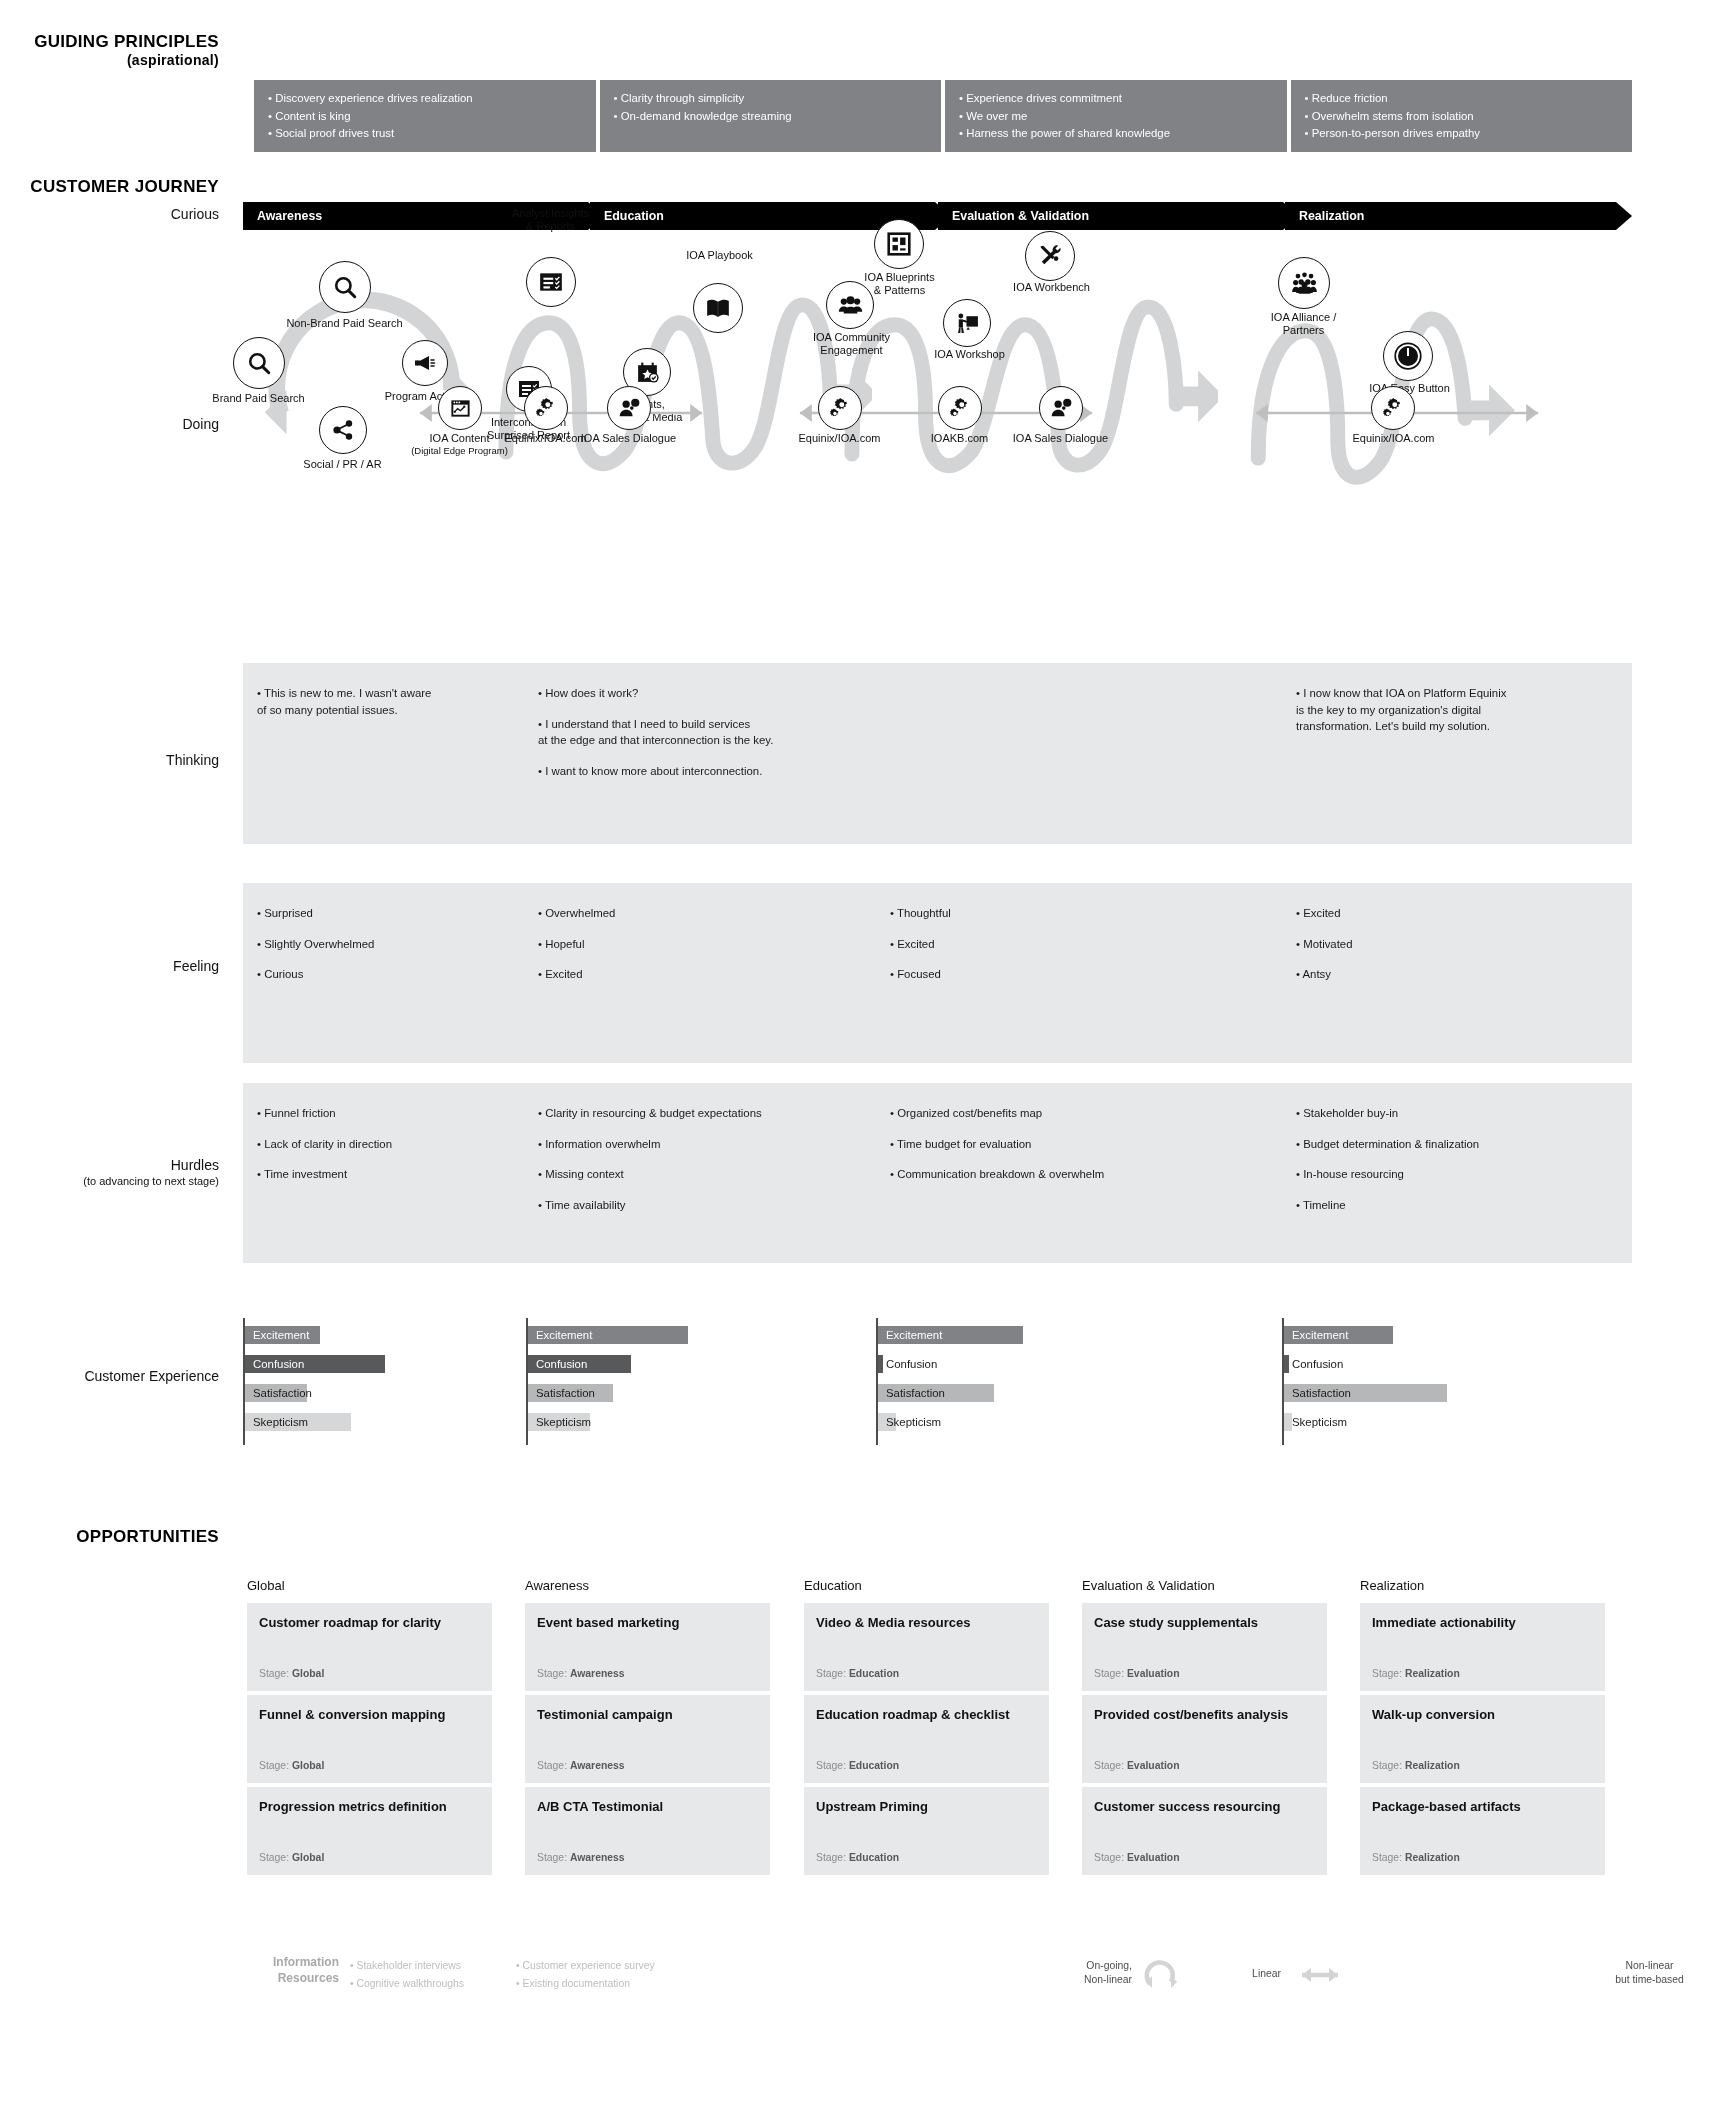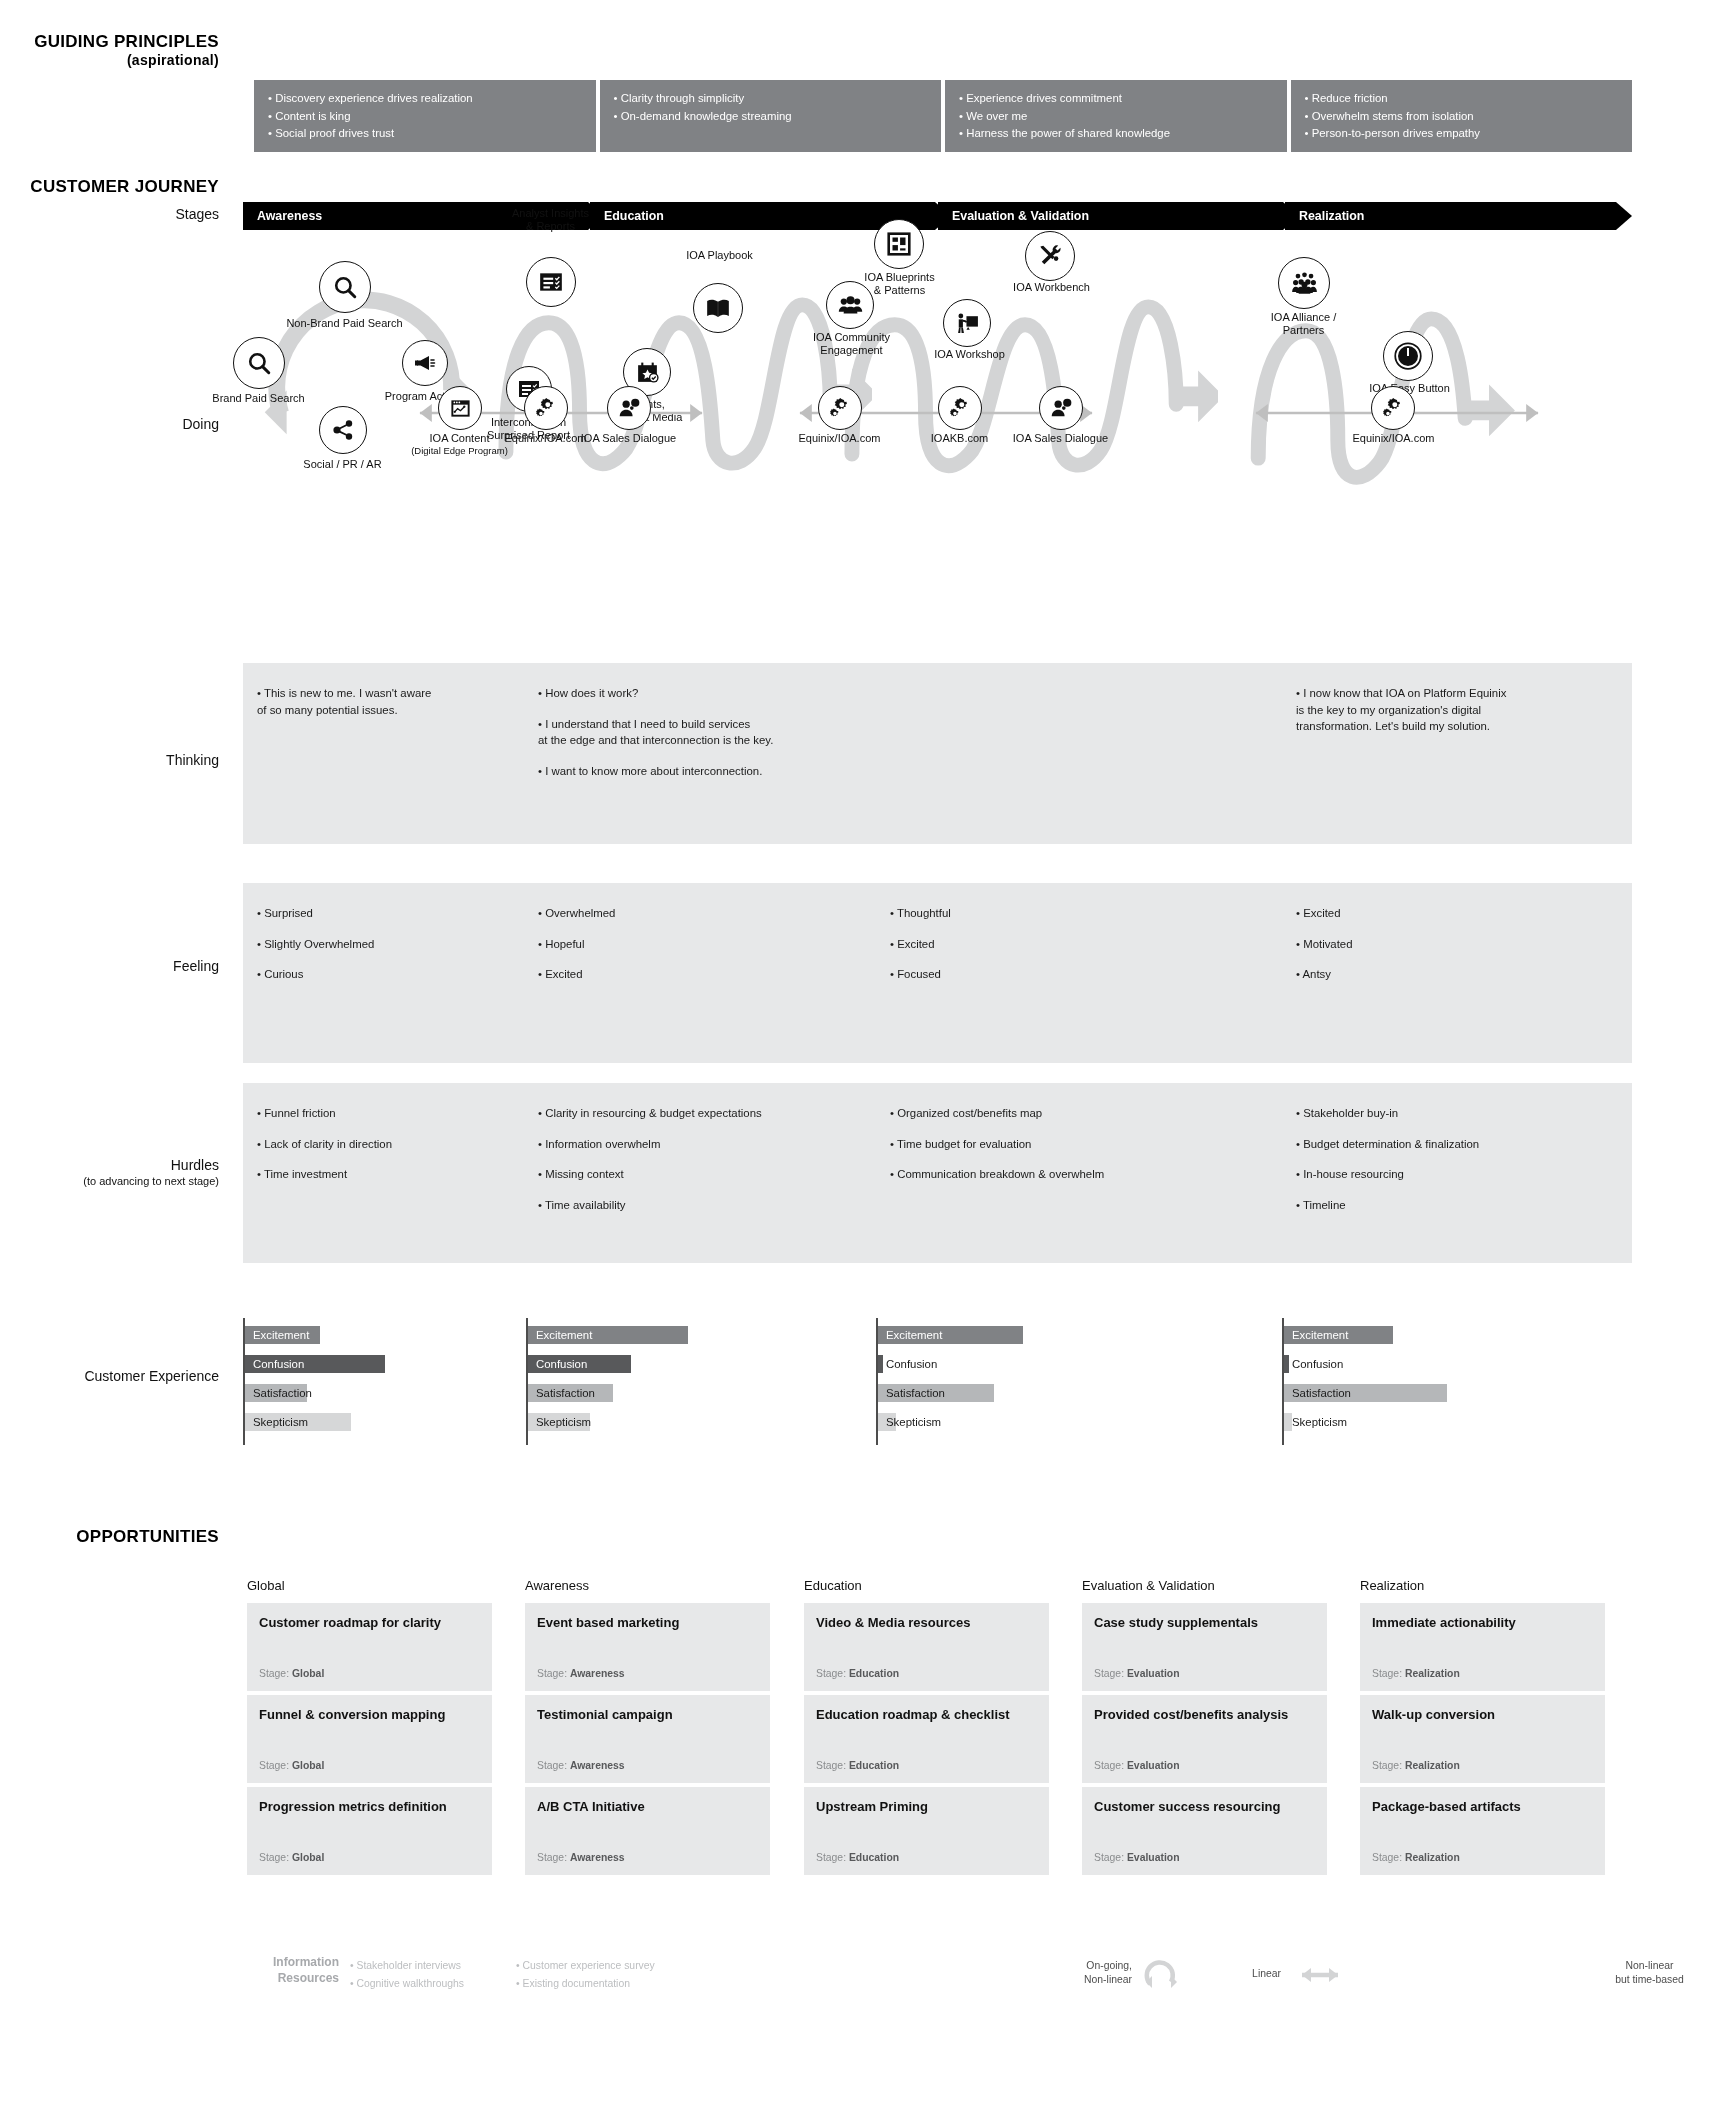--- a/index.html
+++ b/index.html
@@ -158,21 +158,21 @@
         <div>• Overwhelm stems from isolation</div>
         <div>• Person-to-person drives empathy</div>
       </div>
     </div>
 
   <div class="section-title" style="left:0;top:177px;width:219px;">
     <span>CUSTOMER JOURNEY</span>
   </div>
 
   <div class="row-label" style="left:0;top:206px;width:219px;">
-    <span>Stages</span>
+    <span>Curious</span>
   </div>
 
   <div class="stages" id="stages">
       <div class="stage-chev first" style="left: 0px; width: 361px;">
         <span>Awareness</span>
       </div>
       <div class="stage-chev" style="left: 347px; width: 361px;">
         <span>Education</span>
       </div>
       <div class="stage-chev" style="left: 695px; width: 361px;">
@@ -667,21 +667,21 @@
         <div class="opp-col-title">Awareness</div>
         <div class="opp-card">
           <div class="t">Event based marketing</div>
           <div class="s">Stage: <b>Awareness</b></div>
         </div>
         <div class="opp-card">
           <div class="t">Testimonial campaign</div>
           <div class="s">Stage: <b>Awareness</b></div>
         </div>
         <div class="opp-card">
-          <div class="t">A/B CTA Initiative</div>
+          <div class="t">A/B CTA Testimonial</div>
           <div class="s">Stage: <b>Awareness</b></div>
         </div>
       </div>
       <div class="opp-col" style="left: 557px; width: 245px;">
         <div class="opp-col-title">Education</div>
         <div class="opp-card">
           <div class="t">Video &amp; Media resources</div>
           <div class="s">Stage: <b>Education</b></div>
         </div>
         <div class="opp-card">

